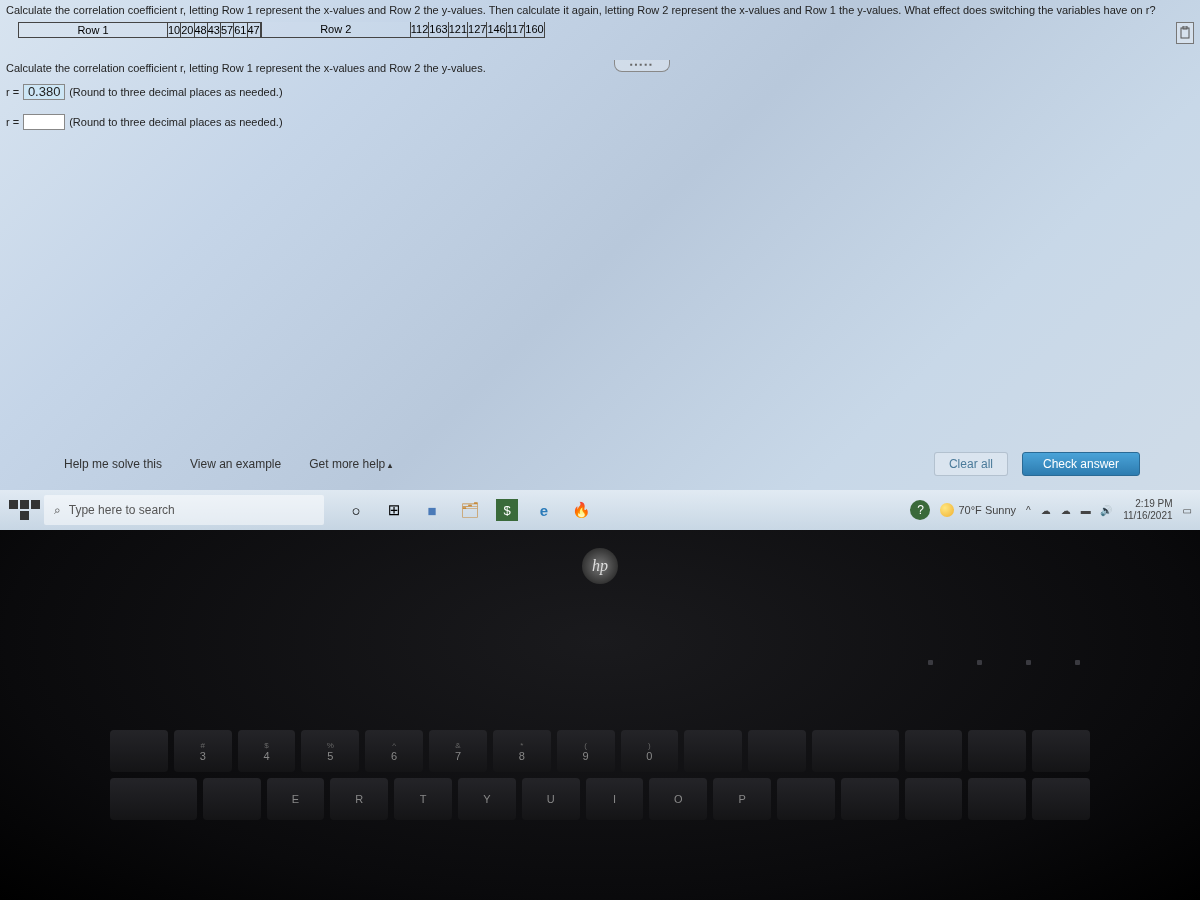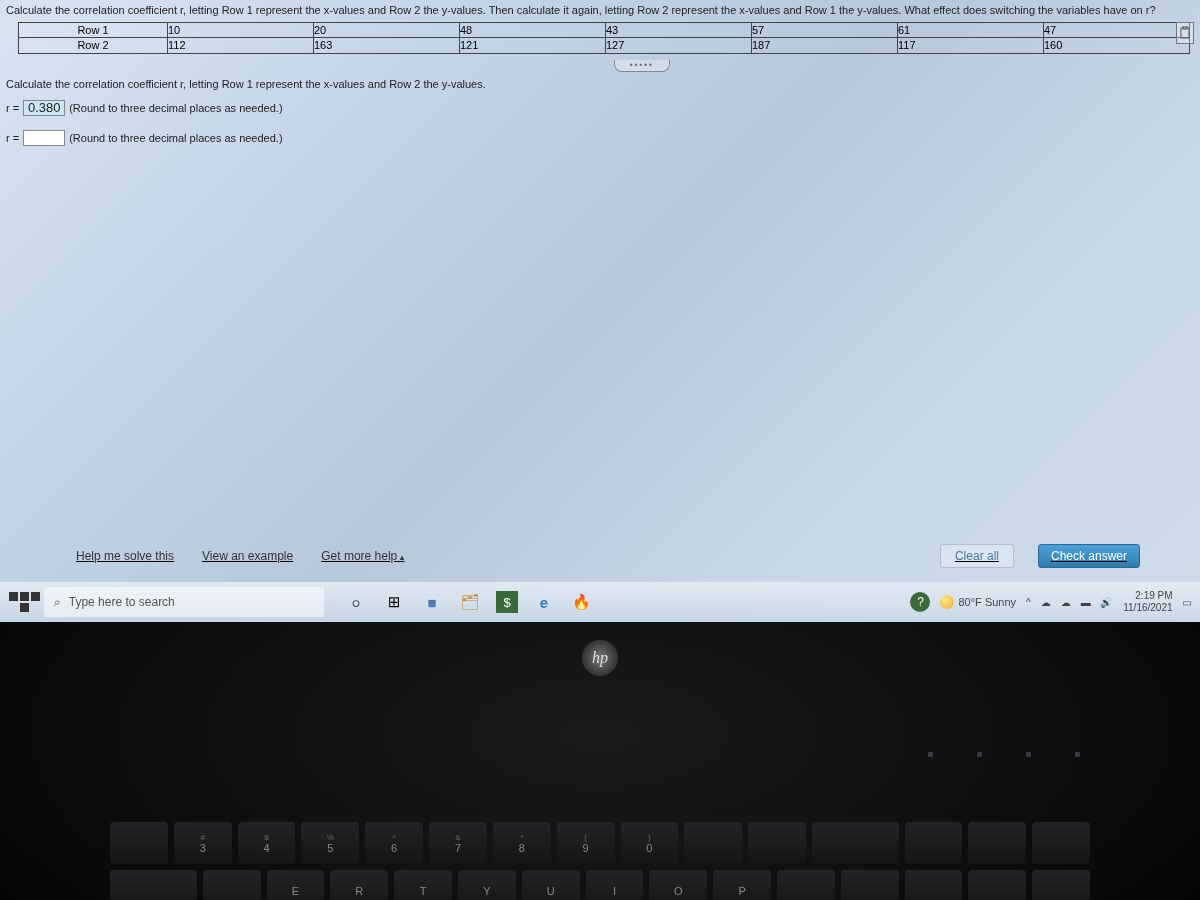--- a/index.html
+++ b/index.html
@@ -1,30 +1,29 @@
 <!DOCTYPE html>
 <html><head>
 <meta charset="utf-8">
 <style>
 * { margin: 0; padding: 0; box-sizing: border-box; font-family: Arial, sans-serif; }
 body { width: 1200px; height: 900px; background: #000; overflow: hidden; }
 .screen-area {
-  width: 1200px; height: 622px;
+  width: 1200px; height: 530px;
   background: linear-gradient(135deg, #d8e4f0 0%, #c5d5e8 25%, #b8c8db 50%, #c8d8e8 75%, #d0dce8 100%);
   position: relative;
 }
 .question-header {
   padding: 4px 6px 6px 6px;
   font-size: 11px;
   color: #222;
 }
 .data-table {
   margin: 0 10px 4px 18px;
   display: flex;
-  flex-direction: column;
 }
 .data-row {
   display: flex;
   height: 16px;
 }
 .row-label {
   width: 150px;
   border: 1px solid #444;
   text-align: center;
   font-size: 11px;
@@ -73,51 +72,50 @@
   border: 1px solid #888;
   background: #cde6f5;
   font-size: 13px;
   text-align: center;
   line-height: 14px;
 }
 .answer-box.empty { background: #fff; }
 .help-bar {
   position: absolute;
   bottom: 48px;
-  left: 16px; right: 0;
+  left: 4px; right: 0;
   height: 36px;
   display: flex;
   align-items: center;
   padding: 0 60px 0 60px;
-  text-decoration: underline;
 }
 .help-link {
   font-size: 12px;
   color: #333;
   margin-right: 28px;
   cursor: pointer;
 }
 .help-link.dropdown::after { content: " ▴"; font-size: 9px; }
 .clear-btn {
   margin-left: auto;
   font-size: 12px;
   color: #4a7a9a;
   background: rgba(255,255,255,0.3);
   border: 1px solid rgba(120,140,160,0.4);
   border-radius: 3px;
   padding: 4px 14px;
-  margin-right: 24px;
+  margin-right: 14px;
 }
 .check-btn {
   font-size: 12px;
   color: #fff;
   background: linear-gradient(180deg, #4aa3d8, #2d7cb0);
   border: 1px solid #2a6a95;
   border-radius: 3px;
-  padding: 4px 12px;
+  padding: 4px 20px;
 }
 .taskbar {
   position: absolute;
   bottom: 0; left: 0; right: 0;
   height: 40px;
   background: linear-gradient(180deg, rgba(230,238,245,0.85), rgba(200,215,228,0.85));
   display: flex;
   align-items: center;
   padding: 0 8px;
 }
@@ -212,21 +210,21 @@
       <div class="data-cell">57</div>
       <div class="data-cell">61</div>
       <div class="data-cell">47</div>
     </div>
     <div class="data-row">
       <div class="row-label">Row 2</div>
       <div class="data-cell">112</div>
       <div class="data-cell">163</div>
       <div class="data-cell">121</div>
       <div class="data-cell">127</div>
-      <div class="data-cell">187</div>
+      <div class="data-cell">146</div>
       <div class="data-cell">117</div>
       <div class="data-cell">160</div>
     </div>
   </div>
 
   <div class="clipboard-btn">
     <svg width="12" height="14" viewBox="0 0 12 14">
         <rect x="2" y="2" width="8" height="10" fill="none" stroke="#555"></rect>
         <rect x="4" y="0" width="4" height="3" fill="none" stroke="#555"></rect>
       </svg>
@@ -273,21 +271,21 @@
       <div class="tb-icon" style="color:#4a7ab8">■</div>
       <div class="tb-icon" style="color:#c78a3a">🗂</div>
       <div class="tb-icon" style="background:#3a6a3a;color:#fff;width:22px;height:22px;font-size:13px">$</div>
       <div class="tb-icon" style="color:#2b7bb9;font-weight:bold">e</div>
       <div class="tb-icon">🔥</div>
     </div>
     <div class="tb-right">
       <div class="tb-icon" style="background:#3a6a3a;color:#fff;border-radius:50%;width:20px;height:20px;font-size:12px">?</div>
       <div class="weather">
         <div class="weather-icon"></div>
-        <span>80°F Sunny</span>
+        <span>70°F Sunny</span>
       </div>
       <span>^</span>
       <span>☁</span>
       <span>☁</span>
       <span>▬</span>
       <span>🔊</span>
       <div class="datetime">
         <div>2:19 PM</div>
         <div>11/16/2021</div>
       </div>

